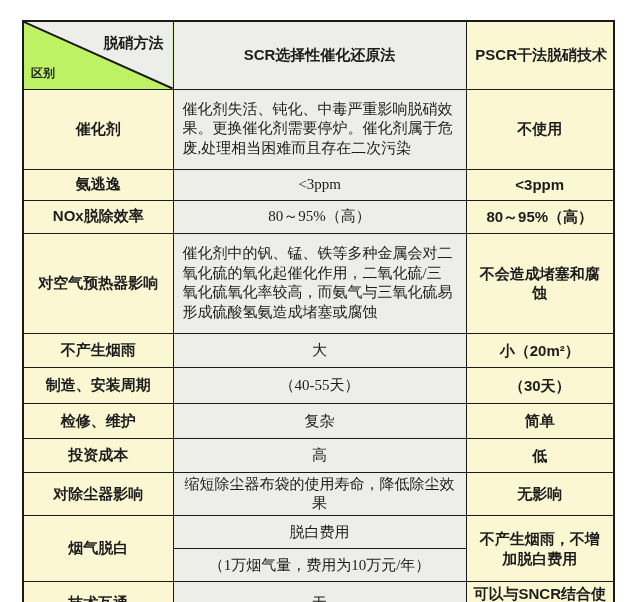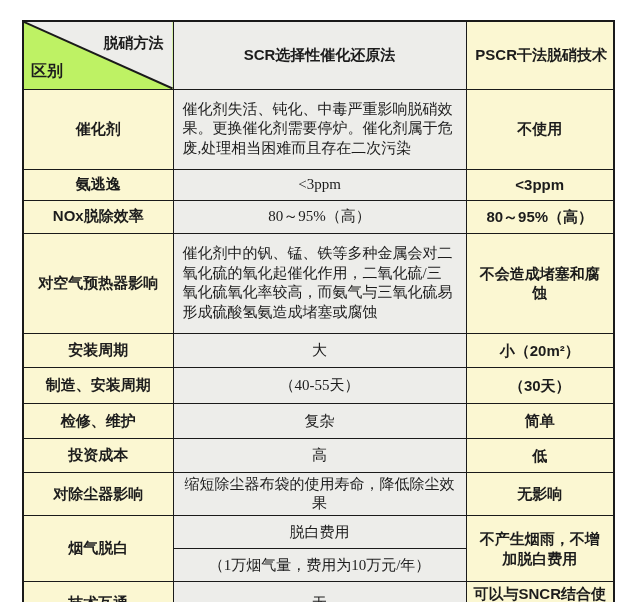--- a/index.html
+++ b/index.html
@@ -91,21 +91,21 @@
     right: 9px;
     font-weight: bold;
     font-size: 15px;
     color: #1c1c1c;
   }
   .corner-bottom {
     position: absolute;
     bottom: 7px;
     left: 7px;
     font-weight: bold;
-    font-size: 16px;
+    font-size: 12px;
     color: #1c1c1c;
   }
 </style>
 </head>
 <body>
 
 <div class="table-wrap">
   <table class="cmp">
     <colgroup>
       <col style="width:150px">
@@ -145,21 +145,21 @@
       <td class="pscr">80～95%（高）</td>
     </tr>
 
     <tr style="height:97px">
       <td class="lbl">对空气预热器影响</td>
       <td class="scr left">催化剂中的钒、锰、铁等多种金属会对二氧化硫的氧化起催化作用，二氧化硫/三氧化硫氧化率较高，而氨气与三氧化硫易形成硫酸氢氨造成堵塞或腐蚀</td>
       <td class="pscr">不会造成堵塞和腐蚀</td>
     </tr>
 
     <tr style="height:34px">
-      <td class="lbl">安装周期</td>
+      <td class="lbl">不产生烟雨</td>
       <td class="scr">大</td>
       <td class="pscr">小（20m²）</td>
     </tr>
 
     <tr style="height:36px">
       <td class="lbl">制造、安装周期</td>
       <td class="scr">（40-55天）</td>
       <td class="pscr">（30天）</td>
     </tr>
 

